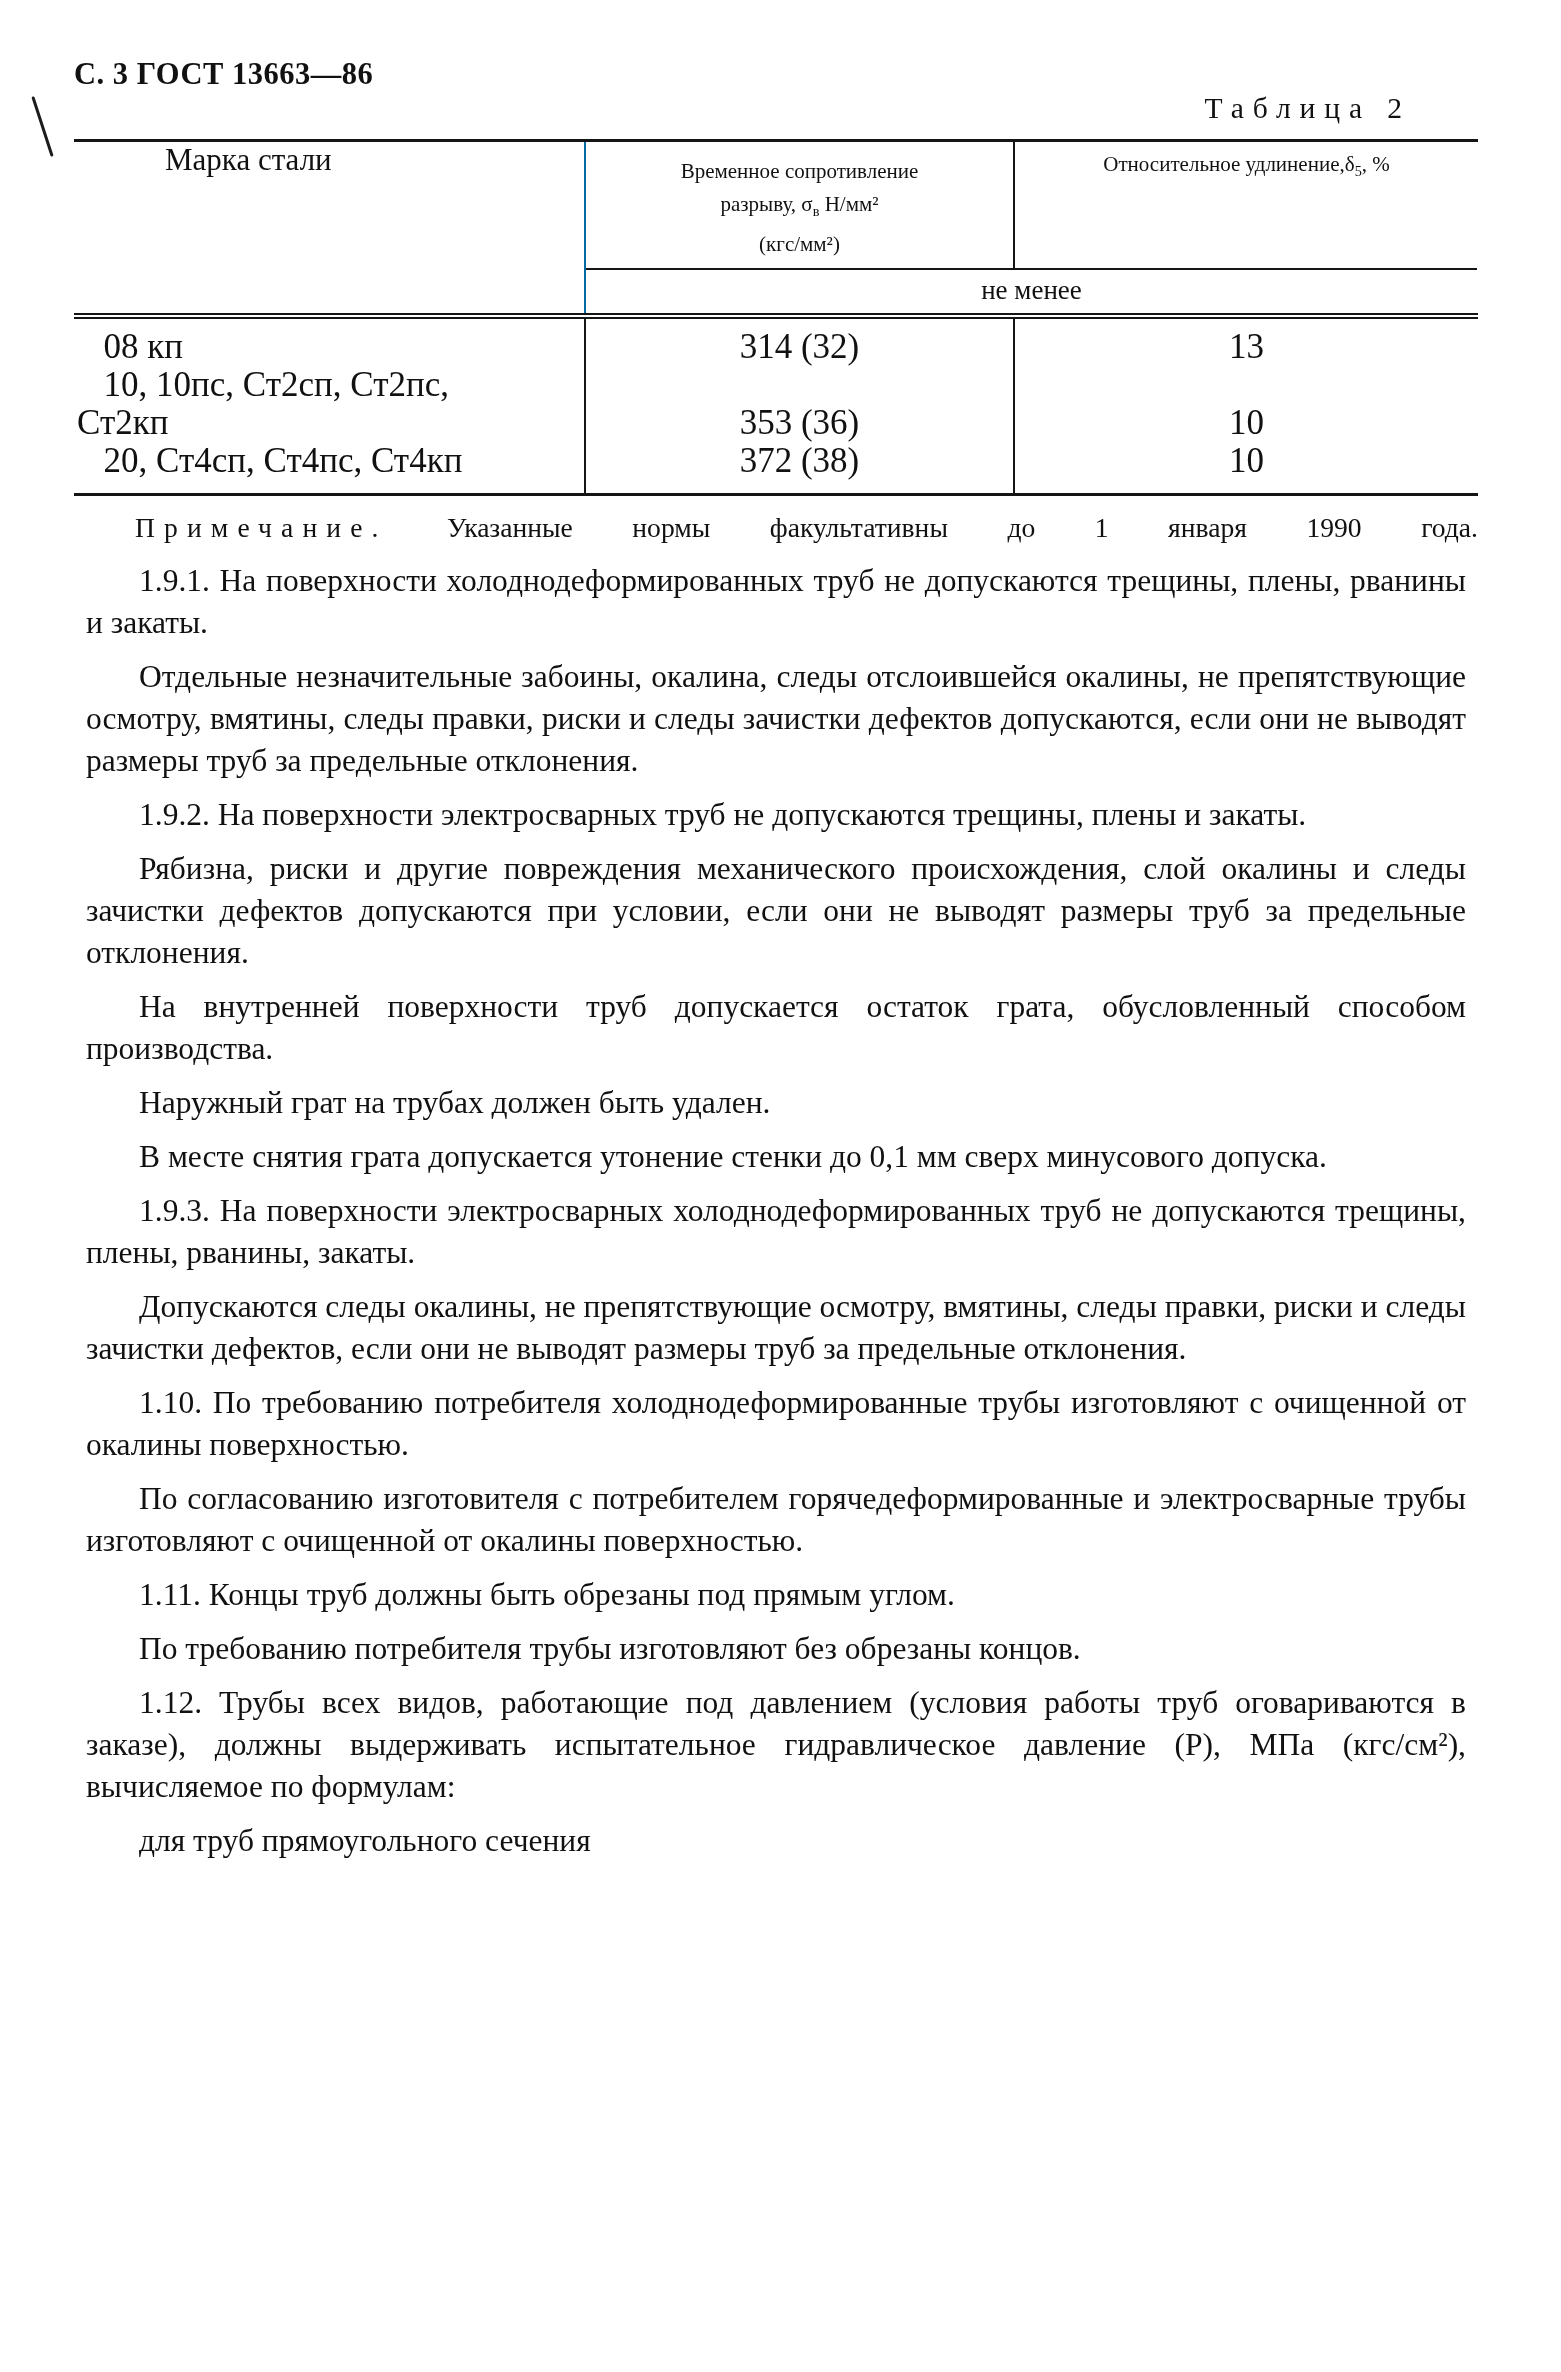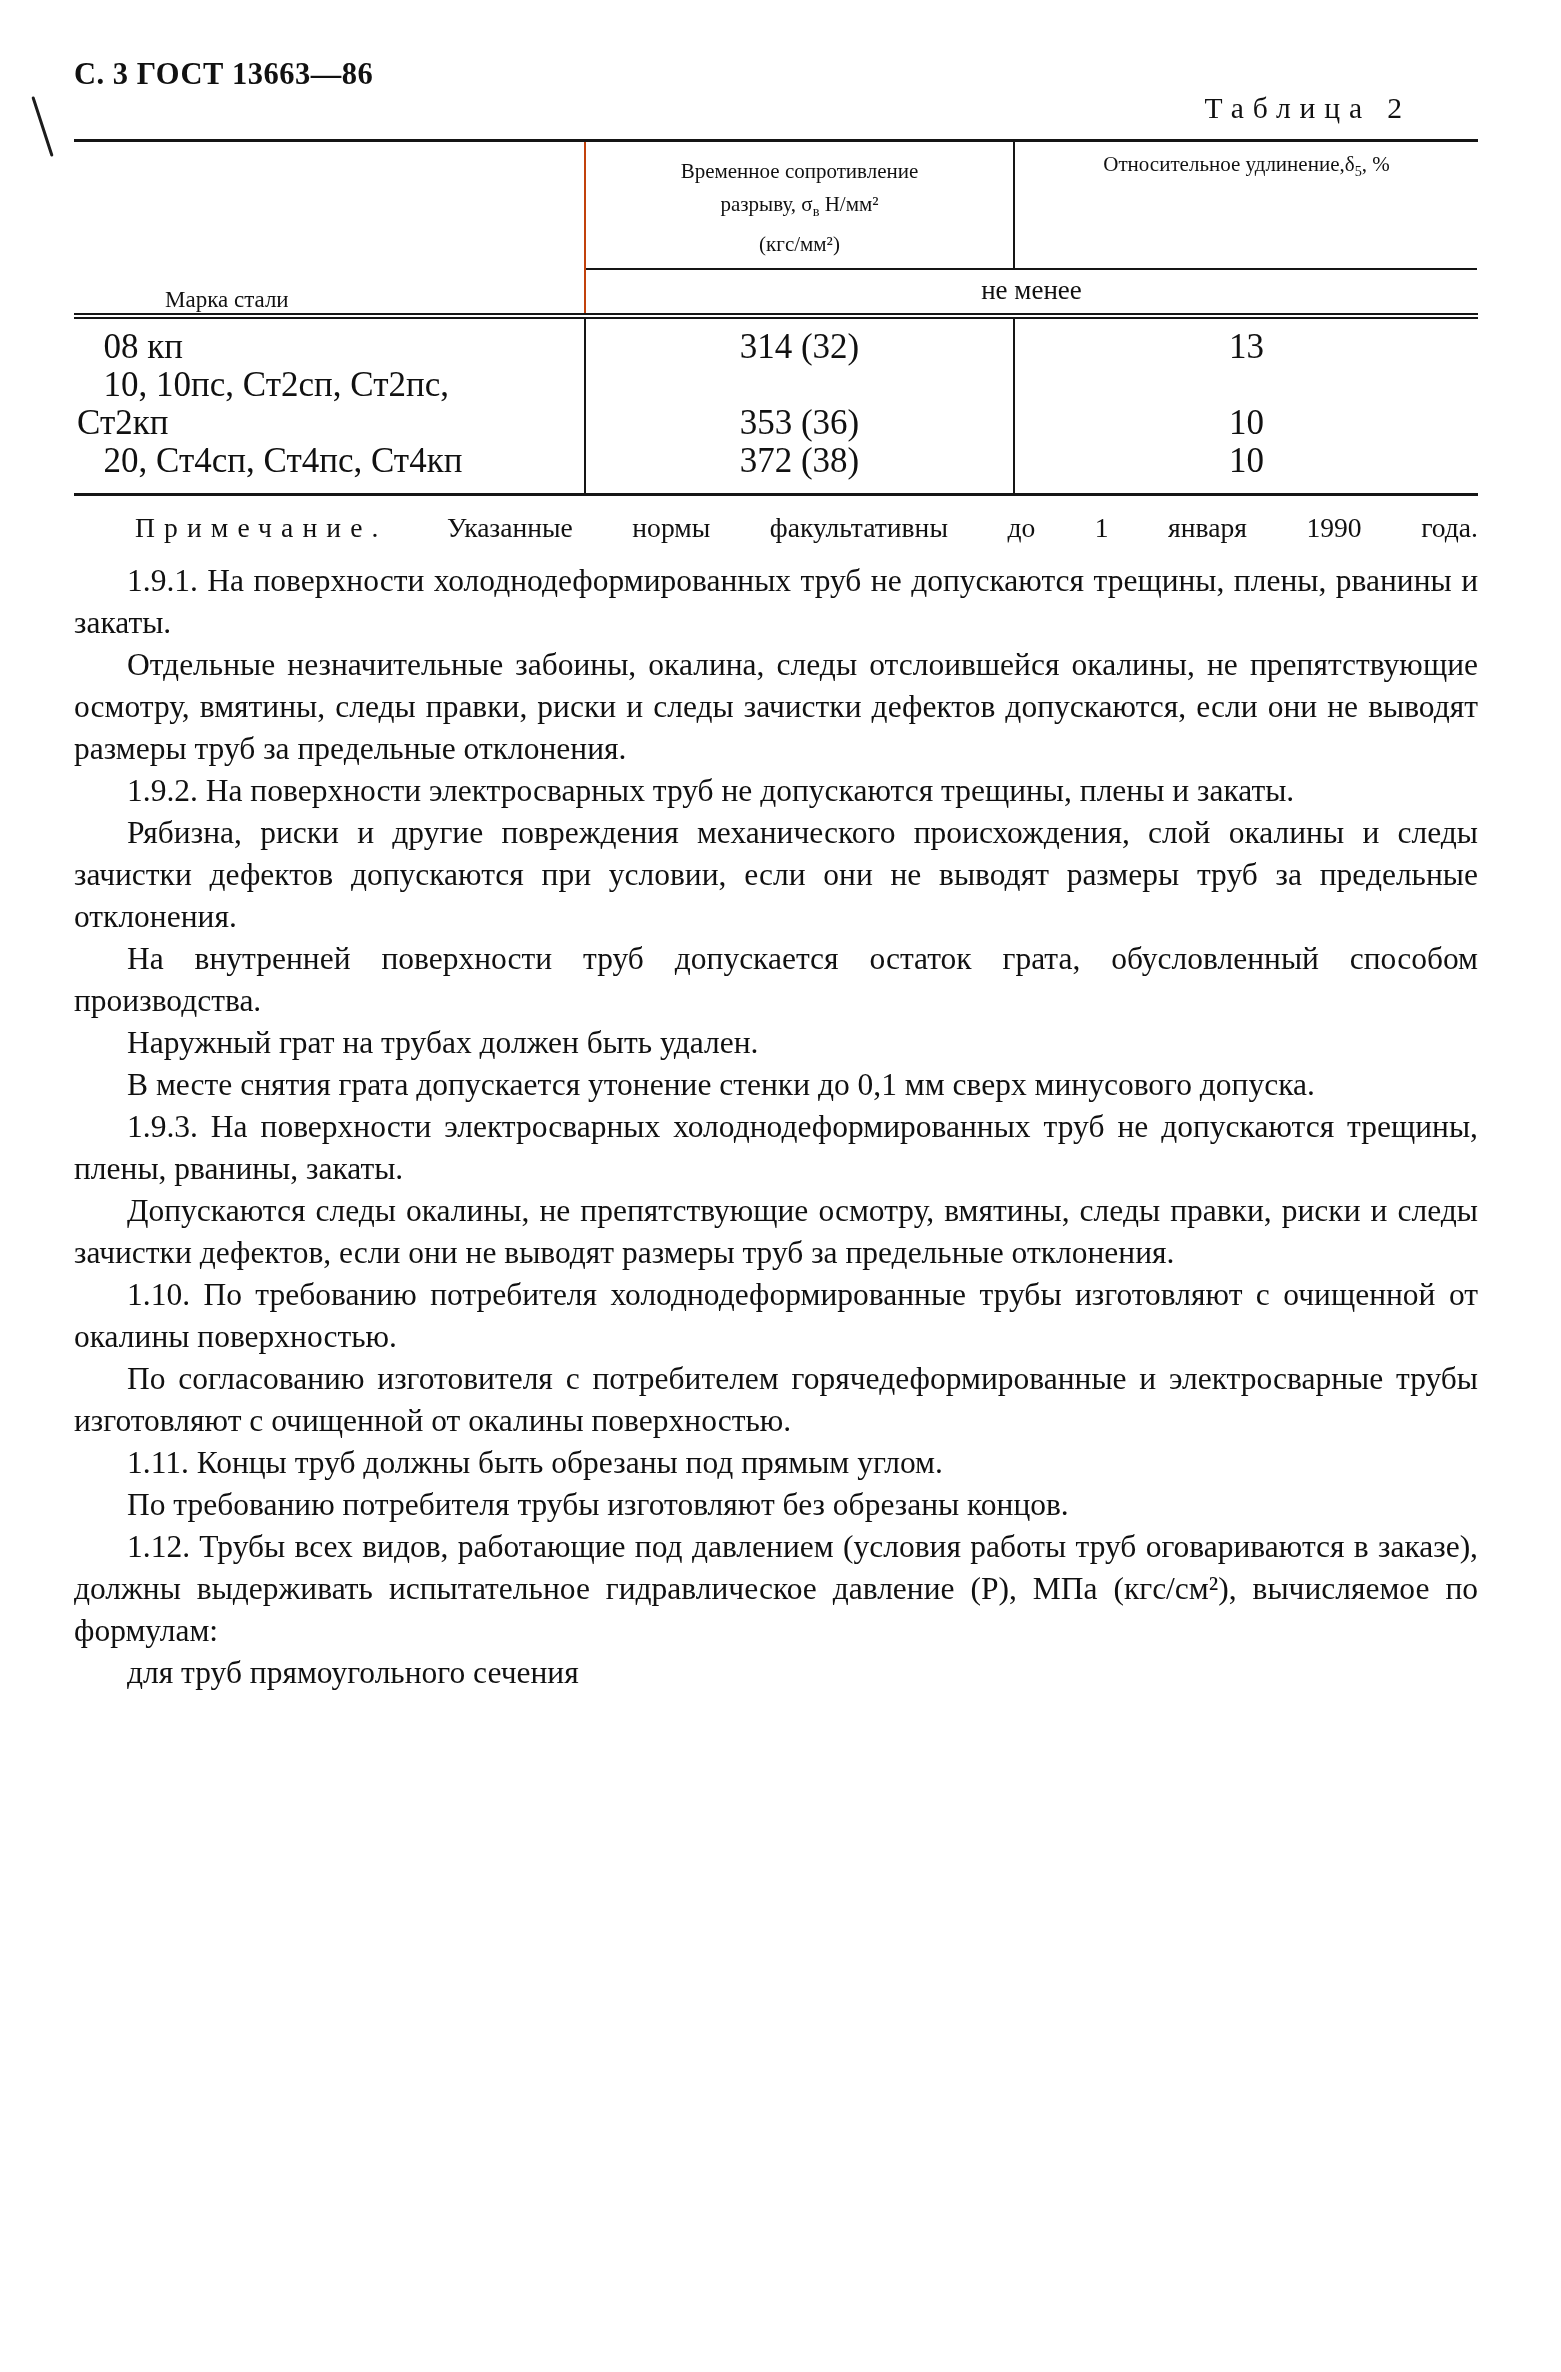--- a/index.html
+++ b/index.html
@@ -40,24 +40,24 @@
 
   
   .gtable { margin-top: 13.8px; border-bottom: 3px solid #151515; }
   .thead {
     display: grid;
     grid-template-columns: 512px 891px;
     border-top: 3px solid #151515;
     border-bottom: 6.9px double #151515;
   }
   .th-grade {
-    display: flex; align-items: flex-end;
+    display: flex; align-items: flex-start;
     padding-left: 91px;
-    font-size: 23px;
-    border-right: 2px solid #c2410c;
+    font-size: 31px;
+    border-right: 2px solid #0369a1;
     box-sizing: border-box;
   }
   .th-cols { display: grid; grid-template-columns: 429px 463px; }
   .th-strength, .th-elong {
     text-align: center;
     font-size: 21px;
     line-height: 33px;
     padding: 12.8px 5.9px 6.9px 5.9px;
     box-sizing: border-box;
   }
@@ -99,21 +99,21 @@
     line-height: 37px;
     text-indent: 61px;
     text-align: justify;
     text-align-last: justify;
   }
   .note-label { letter-spacing: 0.33em; }
 
   
   .body-text { margin-top: 13.8px; }
   .body-text p {
-    margin: 0;
+    margin: 12px;
     font-size: 31.5px;
     line-height: 42px;
     text-indent: 53px;
     text-align: justify;
   }
 </style>
 </head>
 <body>
 
 <div class="pen-mark"></div>

